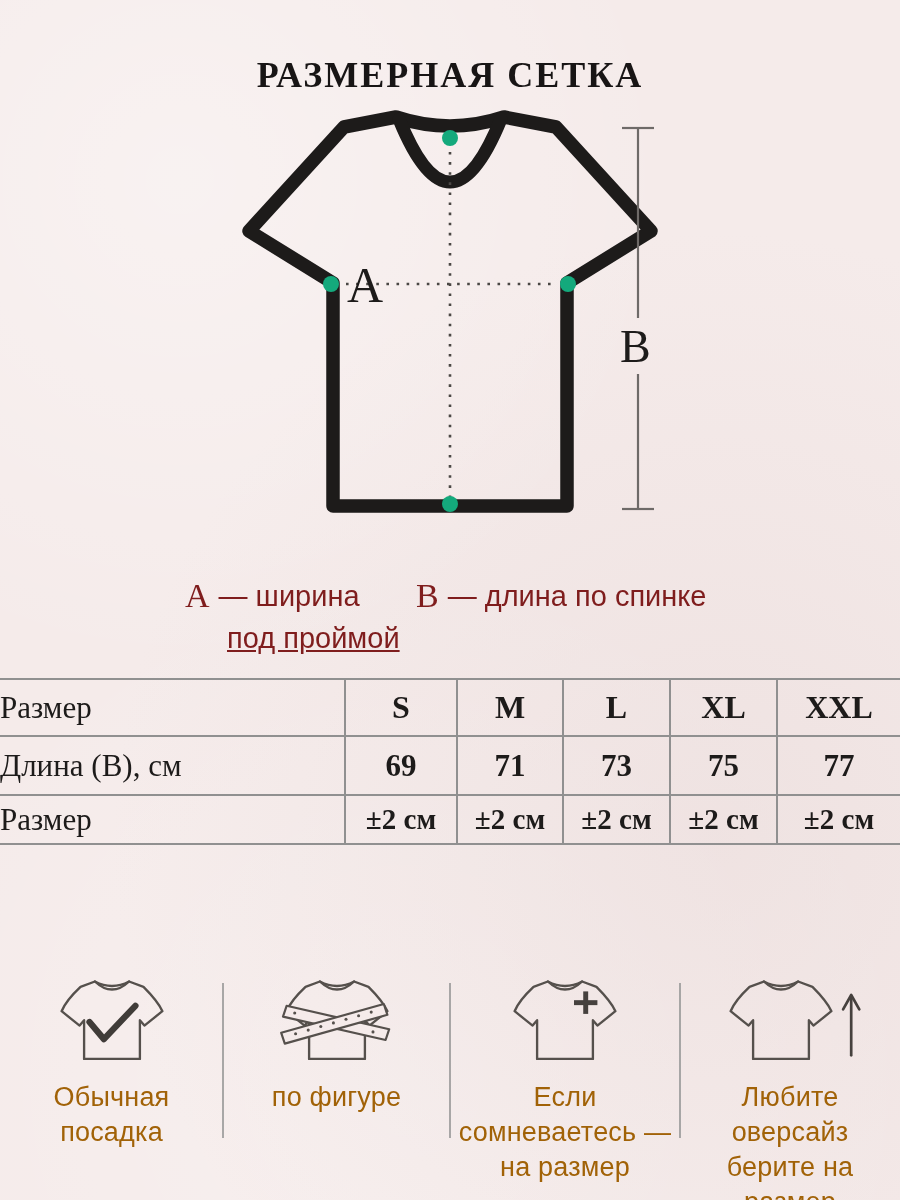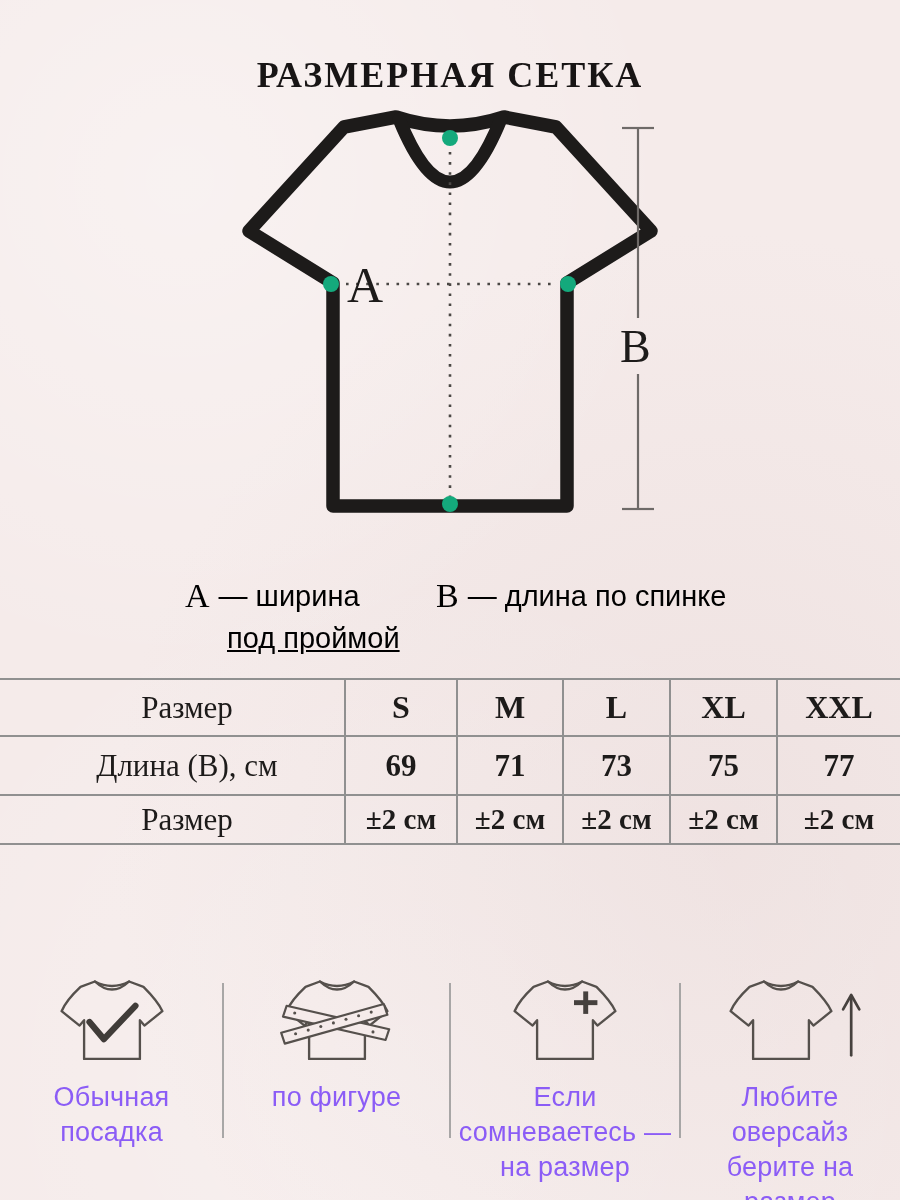--- a/index.html
+++ b/index.html
@@ -24,53 +24,53 @@
 
   
   .diagram-svg{top:0;left:0;}
   .meas-label{
     font-family:"Liberation Serif",serif;color:#1d1b1a;line-height:1;
   }
   .label-a{left:347px;top:260px;font-size:50px;}
   .label-b{left:620px;top:324px;font-size:46px;}
 
   
-  .legend{top:577px;font-size:29px;color:#000000;}
+  .legend{top:577px;font-size:29px;color:#7f1d1d;}
   .legend .letter{
     font-family:"Liberation Serif",serif;font-size:34px;vertical-align:-1px;
   }
   .legend .rest{margin-left:9px;}
   .legend-a{left:185px;}
-  .legend-b{left:436px;}
+  .legend-b{left:416px;}
   .legend .line2{margin-top:7px;margin-left:42px;text-decoration:underline;}
 
   
   .size-table{
     top:678px;left:0;width:900px;border-collapse:collapse;table-layout:fixed;
     font-family:"Liberation Serif",serif;color:#1d1b1a;
   }
   .size-table tr{border-bottom:2px solid #909090;}
   .size-table tr.first{border-top:2px solid #909090;}
   .size-table td,.size-table th{padding:0;vertical-align:middle;}
   .size-table .lbl{
-    text-align:center;padding-left:30px;font-weight:400;font-size:31px;
+    text-align:left;font-weight:400;font-size:31px;
   }
   .size-table .val{
     text-align:center;font-weight:600;font-size:31px;border-left:2px solid #909090;
   }
   .size-table thead .val{font-size:32px;}
   .row-h{height:57px;} .row-1{height:59px;} .row-2{height:53px;} .row-3{height:49px;}
   .size-table .tol{font-size:29px;}
 
   
   .tips{top:962px;left:0;width:900px;display:flex;}
   .tip{text-align:center;}
   .tip svg{display:block;margin:6px auto 0;}
   .tip-caption{
-    margin-top:4px;font-size:27px;line-height:35px;color:#8b5cf6;letter-spacing:.2px;
+    margin-top:4px;font-size:27px;line-height:35px;color:#a16207;letter-spacing:.2px;
   }
   .tip-divider{width:2px;background:#9a9a9a;top:983px;height:155px;opacity:.85;}
 </style>
 </head>
 <body>
 
 <div class="abs title">РАЗМЕРНАЯ СЕТКА</div>
 
 <svg class="abs diagram-svg" width="900" height="660" viewBox="0 0 900 660">
 

